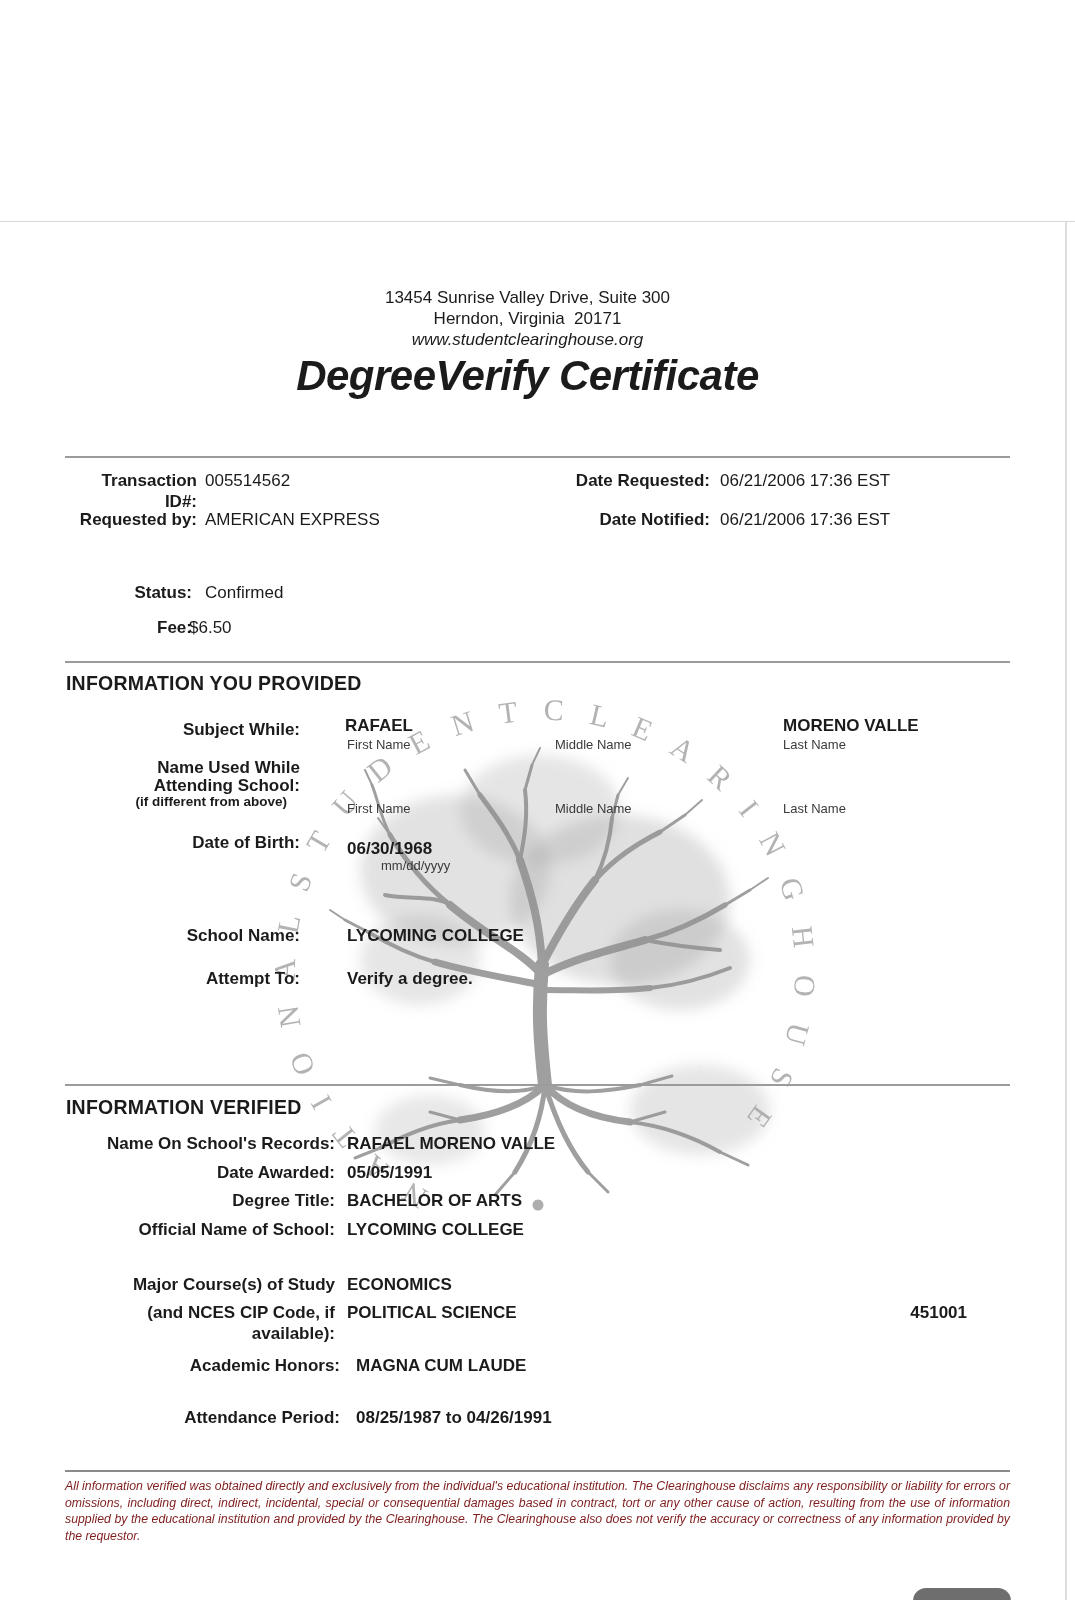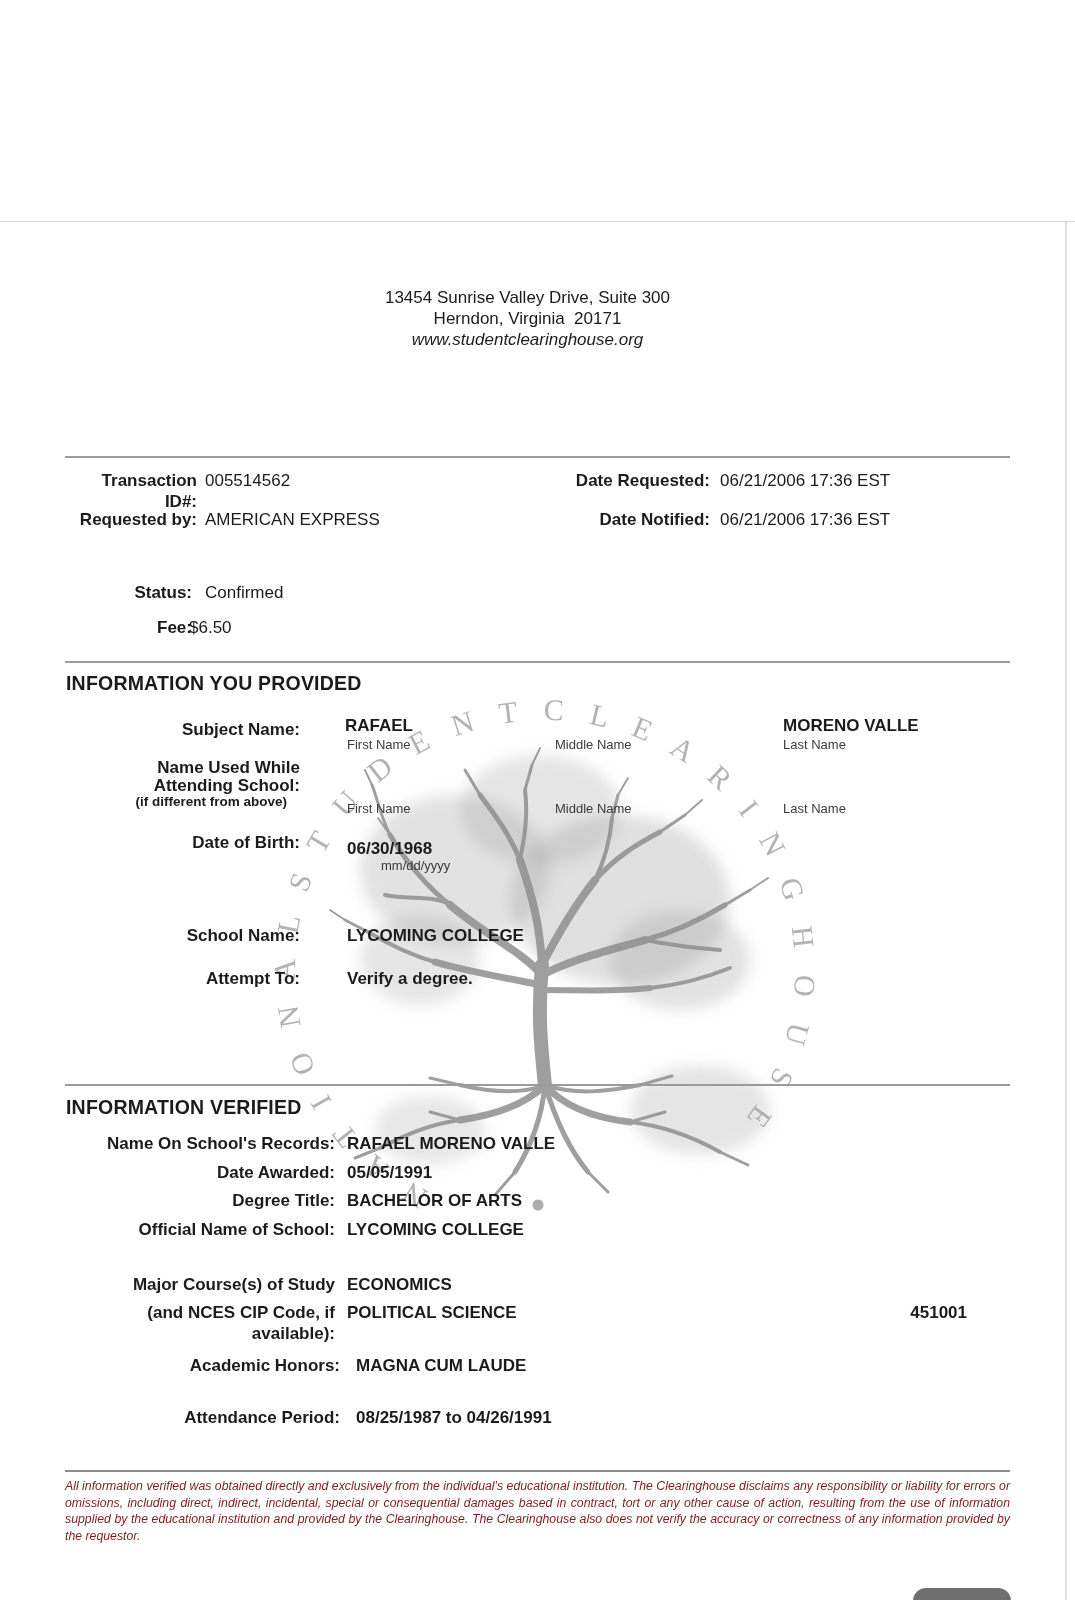--- a/index.html
+++ b/index.html
@@ -122,20 +122,21 @@
     <circle cx="538" cy="1205" r="5.5" fill="#adadad"></circle>
   </svg>
 
   <div class="content">
     <div class="page-top-edge"></div>
 
     <div class="abs center" style="left:0;top:287px;width:1055px;">
       <div class="t17">13454 Sunrise Valley Drive, Suite 300</div>
       <div class="t17 pre">Herndon, Virginia  20171</div>
       <div class="t17 i">www.studentclearinghouse.org</div>
+      <div class="doc-title">DegreeVerify Certificate</div>
     </div>
 
     <div class="rule" style="top:456px;"></div>
 
     <div class="abs t17 lbl" style="left:65px;top:470px;width:132px;">Transaction ID#:</div>
     <div class="abs t17" style="left:205px;top:470px;">005514562</div>
     <div class="abs t17 lbl" style="left:560px;top:470px;width:150px;">Date Requested:</div>
     <div class="abs t17" style="left:720px;top:470px;">06/21/2006 17:36 EST</div>
 
     <div class="abs t17 lbl" style="left:65px;top:509px;width:132px;">Requested by:</div>
@@ -145,21 +146,21 @@
 
     <div class="abs t17 lbl" style="left:65px;top:582px;width:127px;">Status:</div>
     <div class="abs t17" style="left:205px;top:582px;">Confirmed</div>
     <div class="abs t17 lbl" style="left:65px;top:617px;width:127px;">Fee:</div>
     <div class="abs t17" style="left:189px;top:617px;text-align:center;">$6.50</div>
 
     <div class="rule" style="top:661px;"></div>
 
     <div class="abs heading" style="left:66px;top:672px;">INFORMATION YOU PROVIDED</div>
 
-    <div class="abs t17 lbl" style="left:65px;top:719px;width:235px;">Subject Name:</div>
+    <div class="abs t17 lbl" style="left:65px;top:719px;width:235px;">Subject While:</div>
     <div class="abs t17 val" style="left:345px;top:715px;">RAFAEL</div>
     <div class="abs hint" style="left:347px;top:737px;">First Name</div>
     <div class="abs hint" style="left:555px;top:737px;">Middle Name</div>
     <div class="abs t17 val" style="left:783px;top:715px;">MORENO VALLE</div>
     <div class="abs hint" style="left:783px;top:737px;">Last Name</div>
 
     <div class="abs t17 lbl" style="left:65px;top:757px;width:235px;">Name Used While</div>
     <div class="abs t17 lbl" style="left:65px;top:775px;width:235px;">Attending School:</div>
     <div class="abs note right" style="left:52px;top:794px;width:235px;text-align:right;">(if different from above)</div>
     <div class="abs hint" style="left:347px;top:801px;">First Name</div>

